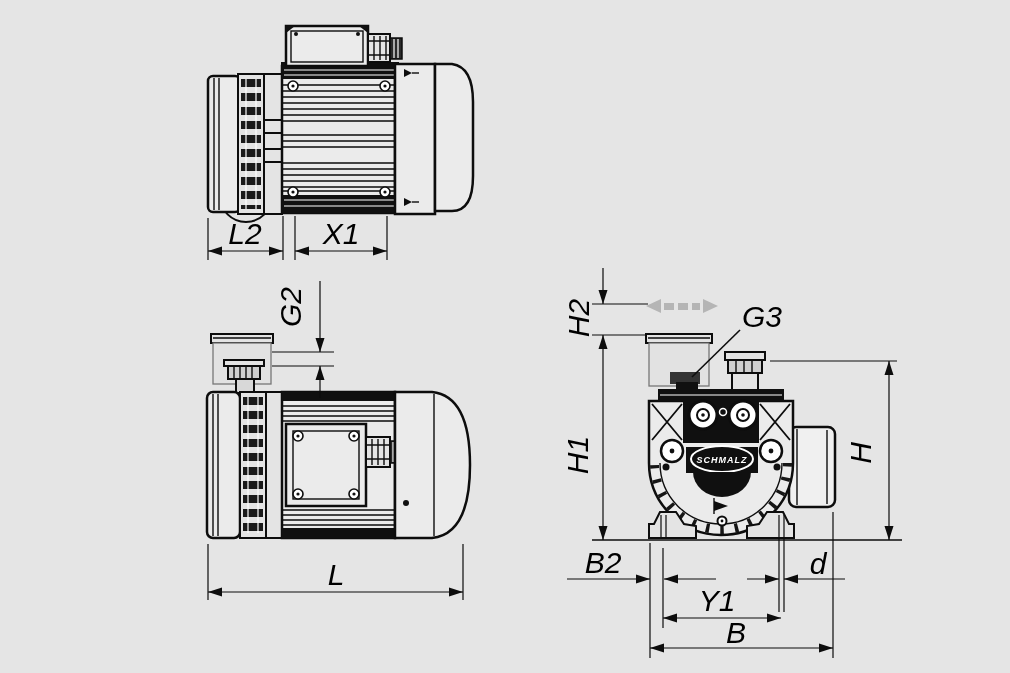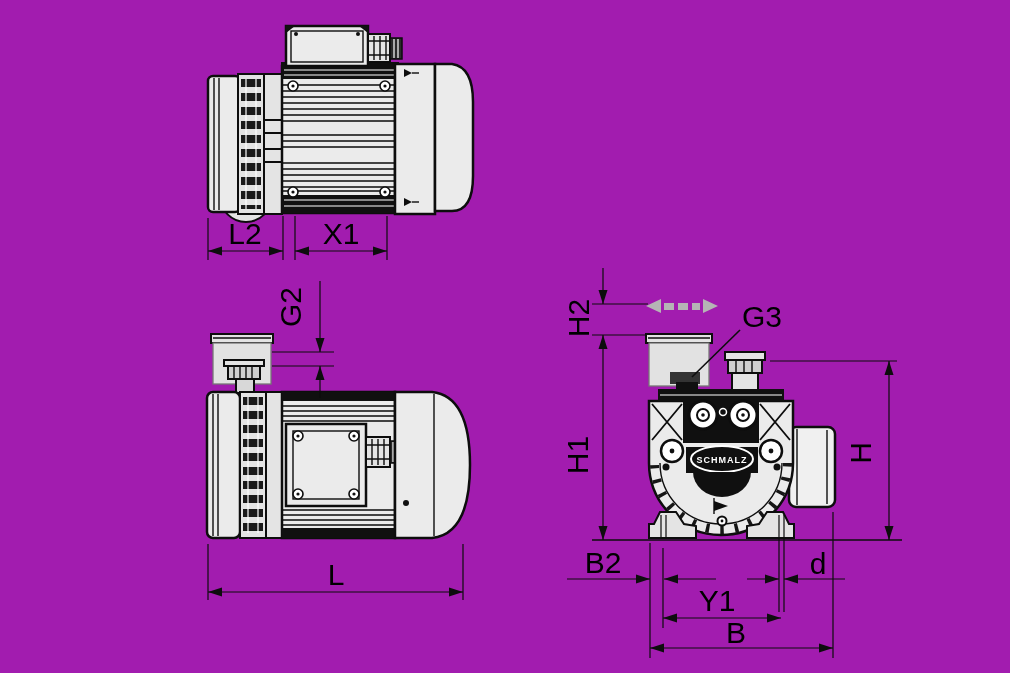--- a/index.html
+++ b/index.html
@@ -1,17 +1,17 @@
 <!DOCTYPE html>
 <html><head>
 <meta charset="utf-8">
 <style>
   html,body{margin:0;padding:0;background:#fff;}
-  .canvas{position:relative;width:1010px;height:673px;background:#a21caf;overflow:hidden;
-          font-family:"Liberation Sans",sans-serif;}
+  .canvas{position:relative;width:1010px;height:673px;background:#e5e5e5;overflow:hidden;
+          font-family:"Liberation Sans",sans-serif;font-style:italic;}
   svg{position:absolute;left:0;top:0;}
   .lbl{font-family:"Liberation Sans",sans-serif;font-size:30px;fill:#000;}
   .lbl-sm{font-family:"Liberation Sans",sans-serif;font-size:9px;font-weight:bold;
           letter-spacing:1px;fill:#fff;}
   .ol{stroke:#0d0d0d;stroke-width:2.5;fill:#ebebeb;}
   .ol2{stroke:#0d0d0d;stroke-width:2;fill:#e4e4e4;}
   .thin{stroke:#0d0d0d;stroke-width:1.4;fill:none;}
   .hair{stroke:#0d0d0d;stroke-width:1.2;fill:none;}
   .wht{stroke:#ffffff;stroke-width:1.2;fill:none;}
   .dark{fill:#101010;}

